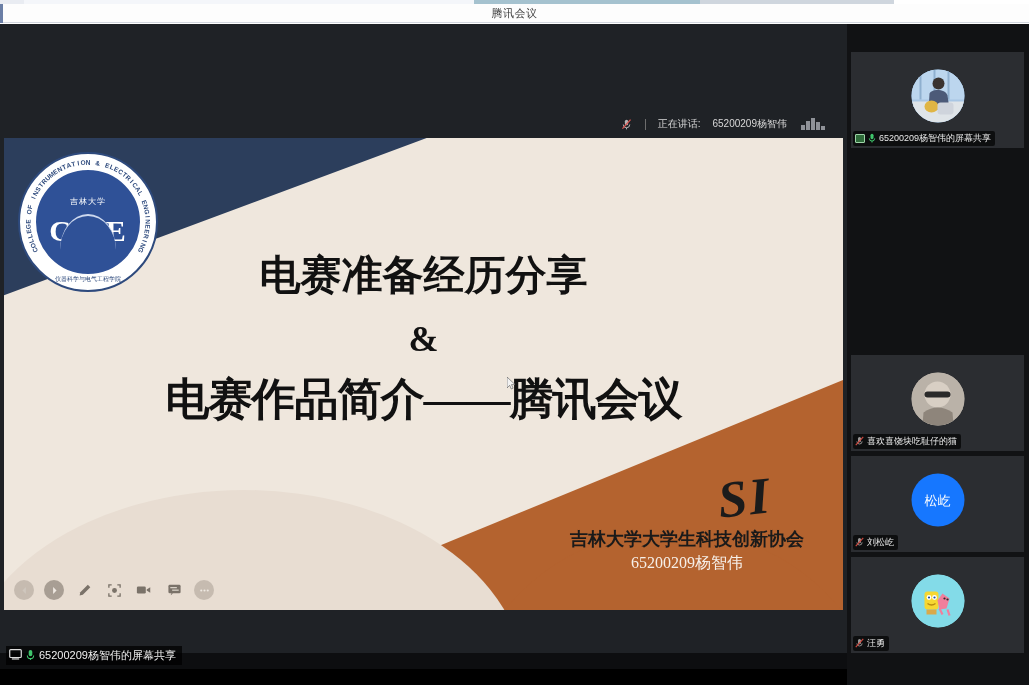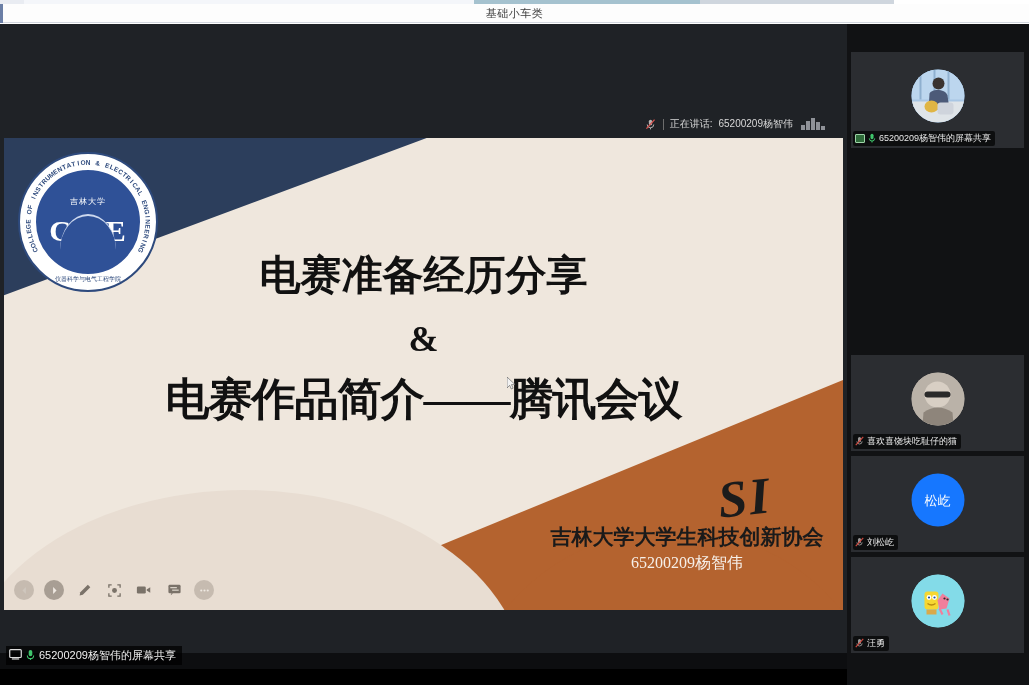--- a/index.html
+++ b/index.html
@@ -21,21 +21,21 @@
     font-size: 11px; color: #3b3b3b; letter-spacing: .5px; line-height: 16px;
   }
   .chrome-left-edge { position:absolute; left:0; top:4px; width:3px; height:19px; background:#6b7fa6; }
 
   
   .stage { position: absolute; left: 0; top: 24px; width: 847px; height: 645px; background: #1f2226; }
   .stage-top { position: absolute; left: 0; top: 0; width: 847px; height: 91px; background: #1f2226; }
 
   .speaking {
     position: absolute; right: 22px; top: 93px;
-    display: flex; align-items: center; gap: 6px;
+    display: flex; align-items: center; gap: 12px;
     font-size: 10px; color: #d8d8d8; z-index: 6;
   }
   .speaking .mic-muted { width: 13px; height: 13px; position: relative; display:inline-block; }
   .speaking .divider { width: 1px; height: 11px; background: #6d6d6d; }
   .speaking .wave { display:flex; align-items:flex-end; gap:1px; height:12px; margin-left:2px;}
   .speaking .wave i { display:block; width:4px; background:#8f9298; }
 
   
   .slide {
     position: absolute; left: 4px; top: 114px; width: 839px; height: 472px;
@@ -114,21 +114,21 @@
   .si-logo {
     position: absolute; right: 72px; top: 330px; z-index: 4;
     color: #1b1b1b; font-size: 52px; font-style: italic; font-weight: 700;
     font-family: "Liberation Serif", serif; letter-spacing: 2px;
     transform: rotate(-6deg);
   }
   .credits {
     position: absolute; right: 6px; bottom: 36px; width: 300px; text-align: center;
     z-index: 4; color: #f3ece4; font-family: "Liberation Serif", serif;
   }
-  .credits .c1 { font-size: 21px; color:#1a1a1a; font-weight:600;text-align:center; }
+  .credits .c1 { font-size: 18px; color:#1a1a1a; font-weight:600;text-align:center; }
   .credits .c2 { font-size: 16px; margin-top: 2px; color:#f6efe8;}
   .credits .c3 { font-size: 15px; margin-top: 2px; color:#f6efe8;}
 
   
   .ppt-toolbar {
     position: absolute; left: 10px; bottom: 10px; display: flex; gap: 10px; z-index: 8;
   }
   .ppt-btn {
     width: 20px; height: 20px; border-radius: 50%; background: rgba(120,110,100,.30);
     display: flex; align-items: center; justify-content: center; cursor: pointer;
@@ -174,21 +174,21 @@
 </head>
 <body>
 
 <div class="top-chrome">
   <div class="chrome-bgwin"></div>
   <div class="chrome-bgwin2"></div>
   <div class="chrome-accent"></div>
   <div class="chrome-accent2"></div>
   <div class="chrome-bar"></div>
   <div class="chrome-left-edge"></div>
-  <div class="chrome-title">基础小车类</div>
+  <div class="chrome-title">腾讯会议</div>
 </div>
 
 <div class="stage">
   <div class="stage-top"></div>
 
   <div class="speaking">
     <span class="mic-muted">
       <svg width="13" height="13" viewBox="0 0 16 16">
         <rect x="6" y="2" width="4" height="7" rx="2" fill="#b4b4b4"></rect>
         <path d="M4 8a4 4 0 0 0 8 0" stroke="#b4b4b4" stroke-width="1.2" fill="none"></path>

